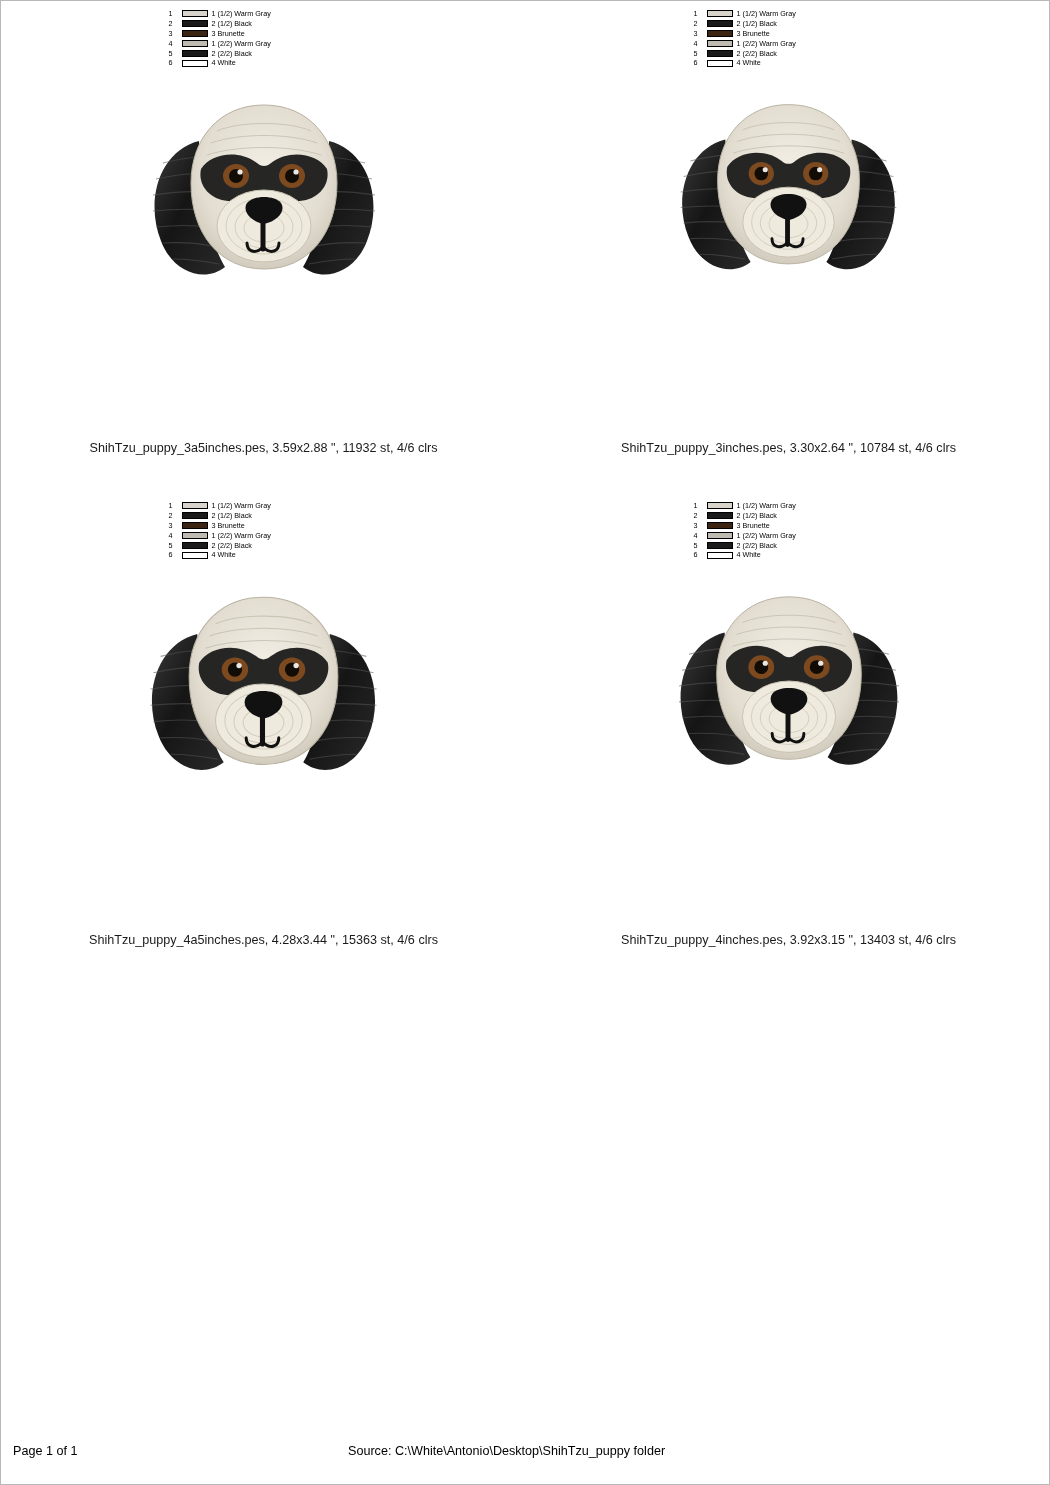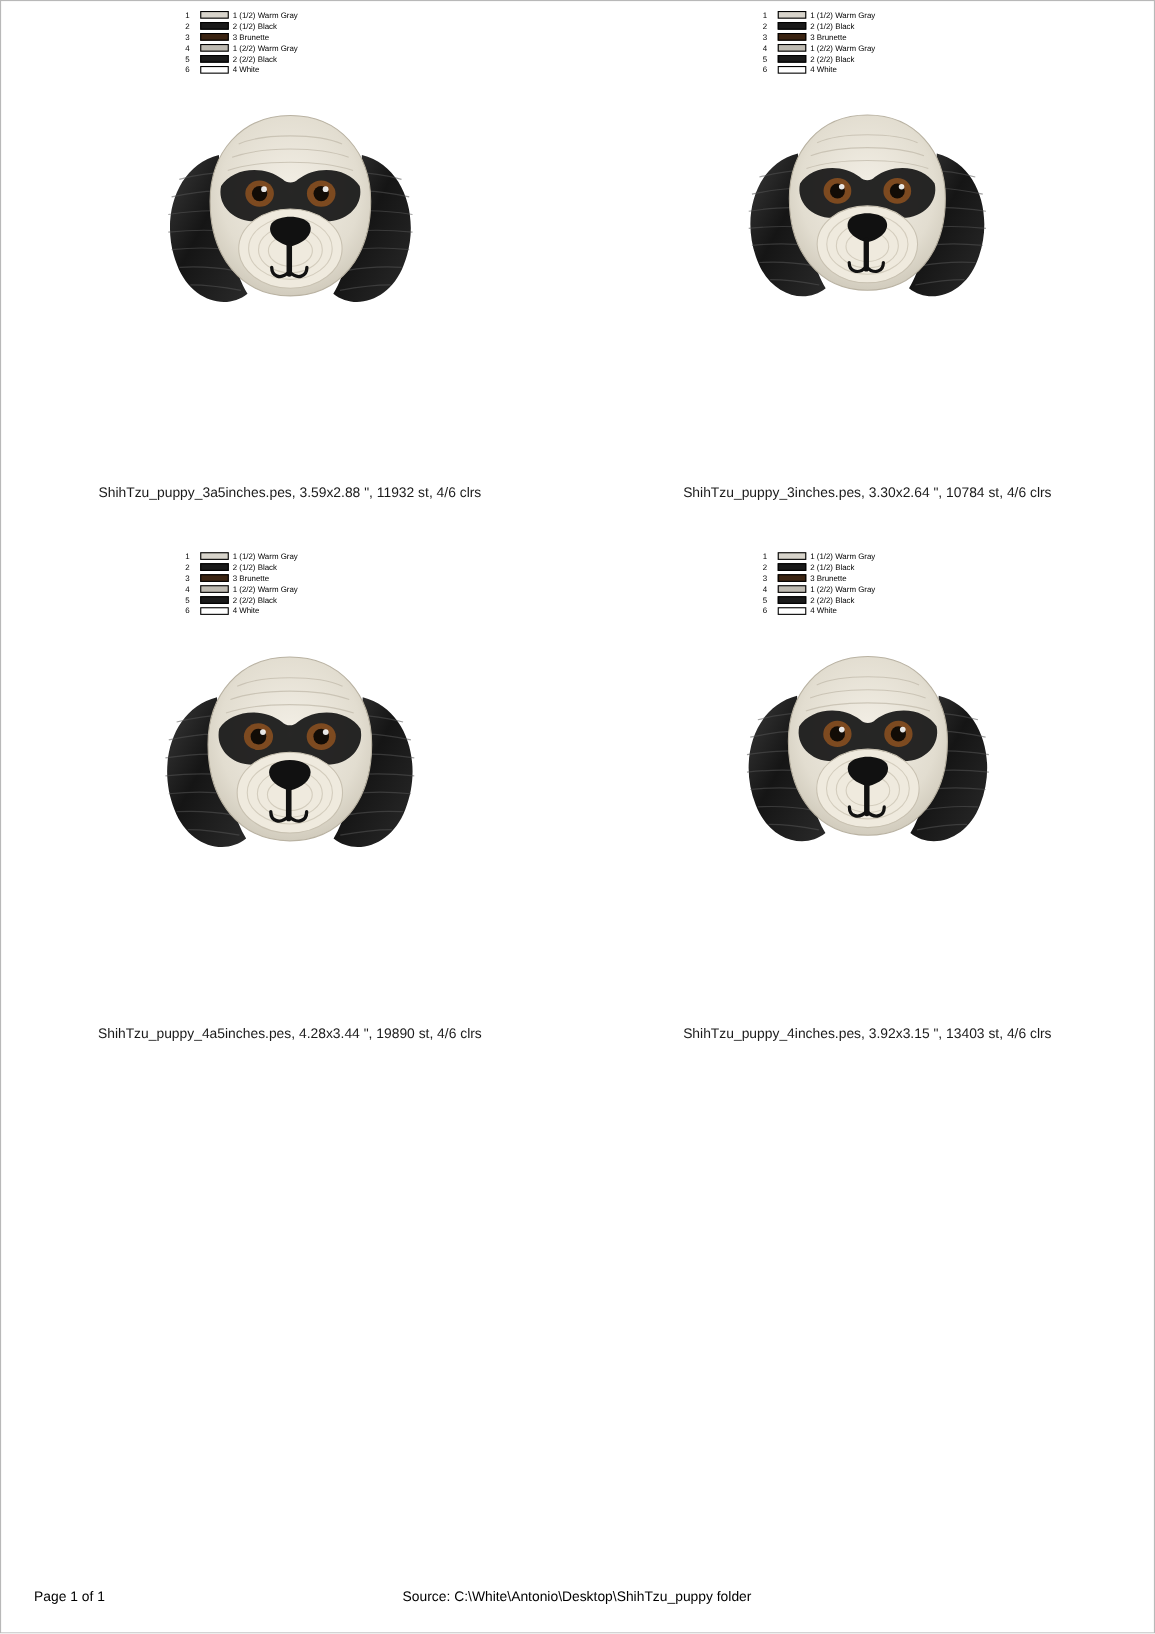--- a/index.html
+++ b/index.html
@@ -96,21 +96,20 @@
 
   
   .footer {
     position: absolute;
     left: 0;
     right: 0;
     bottom: 22px;
     height: 18px;
     font-size: 12.6px;
     color: #000;
-    margin-left: 18px;
   }
   .footer .pageno {
     position: absolute;
     left: 12px;
     top: 0;
   }
   .footer .source {
     position: absolute;
     left: 347px;
     top: 0;
@@ -412,21 +411,21 @@
             <ellipse cx="125" cy="136" rx="29" ry="21"></ellipse>
             <ellipse cx="125" cy="137" rx="20" ry="14"></ellipse>
           </g>
           <path d="M108 112 C114 104 136 104 142 112 C147 120 139 130 125 133 C111 130 103 120 108 112 Z" fill="#111111"></path>
           <path d="M124 131 L124 158" stroke="#111111" stroke-width="5" stroke-linecap="round"></path>
           <path d="M124 156 C116 164 108 160 108 152" stroke="#111111" stroke-width="3" fill="none" stroke-linecap="round"></path>
           <path d="M124 156 C132 164 140 160 140 152" stroke="#111111" stroke-width="3" fill="none" stroke-linecap="round"></path>
         </svg>
       </div>
 
-      <div class="caption">ShihTzu_puppy_4a5inches.pes, 4.28x3.44 ", 19890 st, 4/6 clrs</div>
+      <div class="caption">ShihTzu_puppy_4a5inches.pes, 4.28x3.44 ", 15363 st, 4/6 clrs</div>
     </div>
 
     <div class="cell c3">
       <div class="legend">
         <div class="legend-row">
           <span class="legend-idx">1</span>
           <span class="swatch" style="background:#d8d4cb"></span>
           <span class="legend-label">1 (1/2) Warm Gray</span>
         </div>
         <div class="legend-row">

